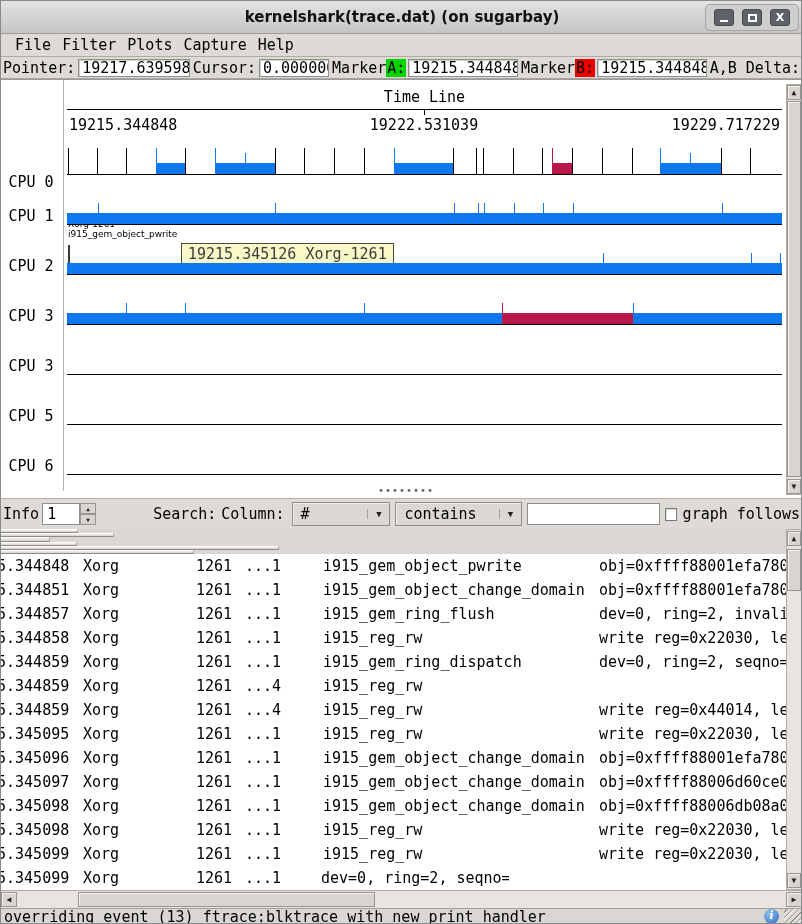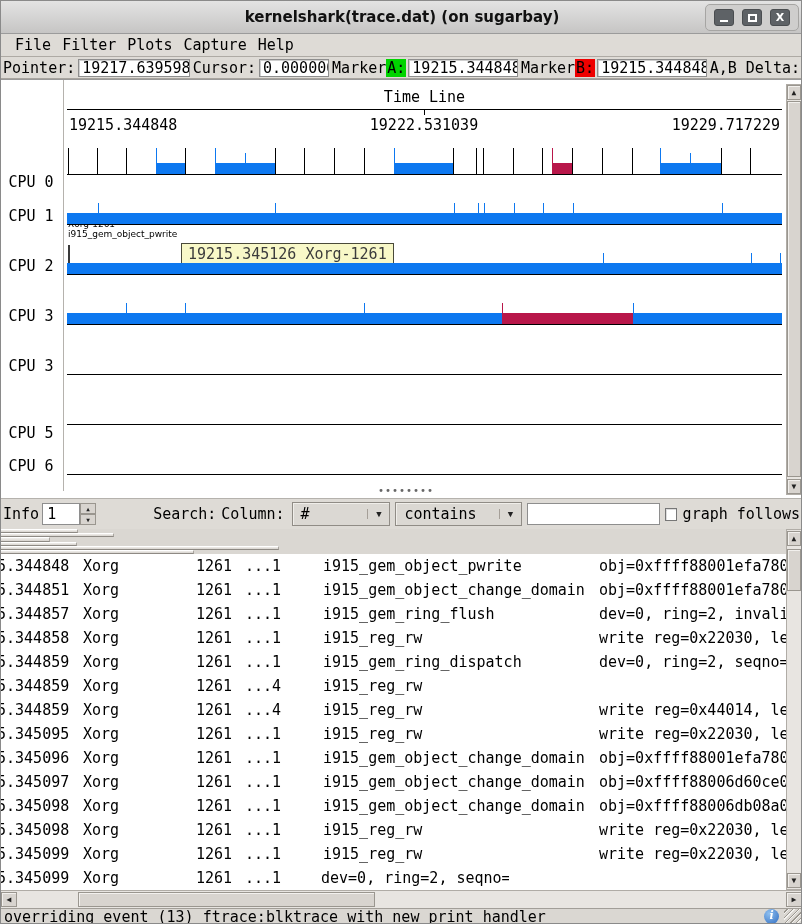--- a/index.html
+++ b/index.html
@@ -131,21 +131,21 @@
     <span class="ib-label">A,B Delta:</span>
   </div>
 
   <div class="graph-panel">
     <div class="cpu-col" id="cpu-col">
         <div class="cpu-label" style="top: 77px; margin-top: 16px;">CPU 0</div>
         <div class="cpu-label" style="top: 127px;">CPU 1</div>
         <div class="cpu-label" style="top: 177px;">CPU 2</div>
         <div class="cpu-label" style="top: 227px;">CPU 3</div>
         <div class="cpu-label" style="top: 277px;">CPU 3</div>
-        <div class="cpu-label" style="top: 344px; text-align: center;">CPU 5</div>
+        <div class="cpu-label" style="top: 327px; text-align: center;">CPU 5</div>
         <div class="cpu-label" style="top: 377px;">CPU 6</div>
       </div>
     <div class="plot" id="plot">
       <div class="tl-title">Time Line</div>
       <div class="axis"></div>
       <div class="axis-ctick" style="left:357px"></div>
       <div class="tl-label" style="left:2px">19215.344848</div>
       <div class="tl-label" style="left:357px;transform:translateX(-50%)">19222.531039</div>
       <div class="tl-label" style="right:2px">19229.717229</div>
       <div class="mini-label" style="left:1px;top:139px">Xorg-1261</div>

